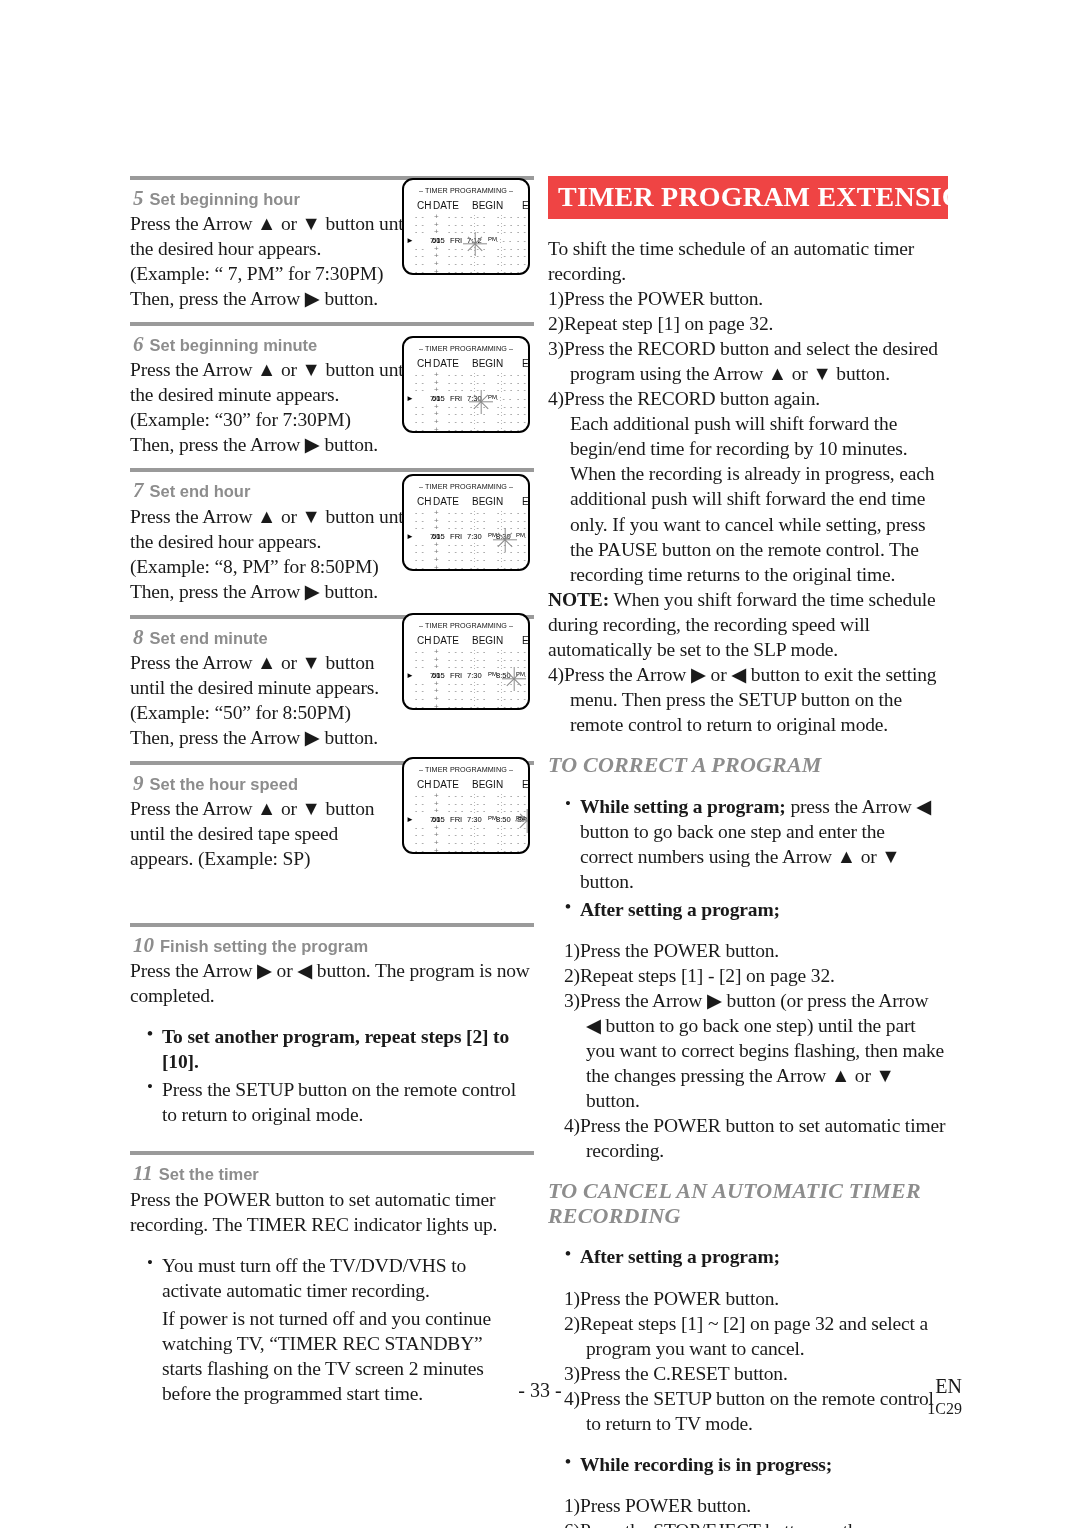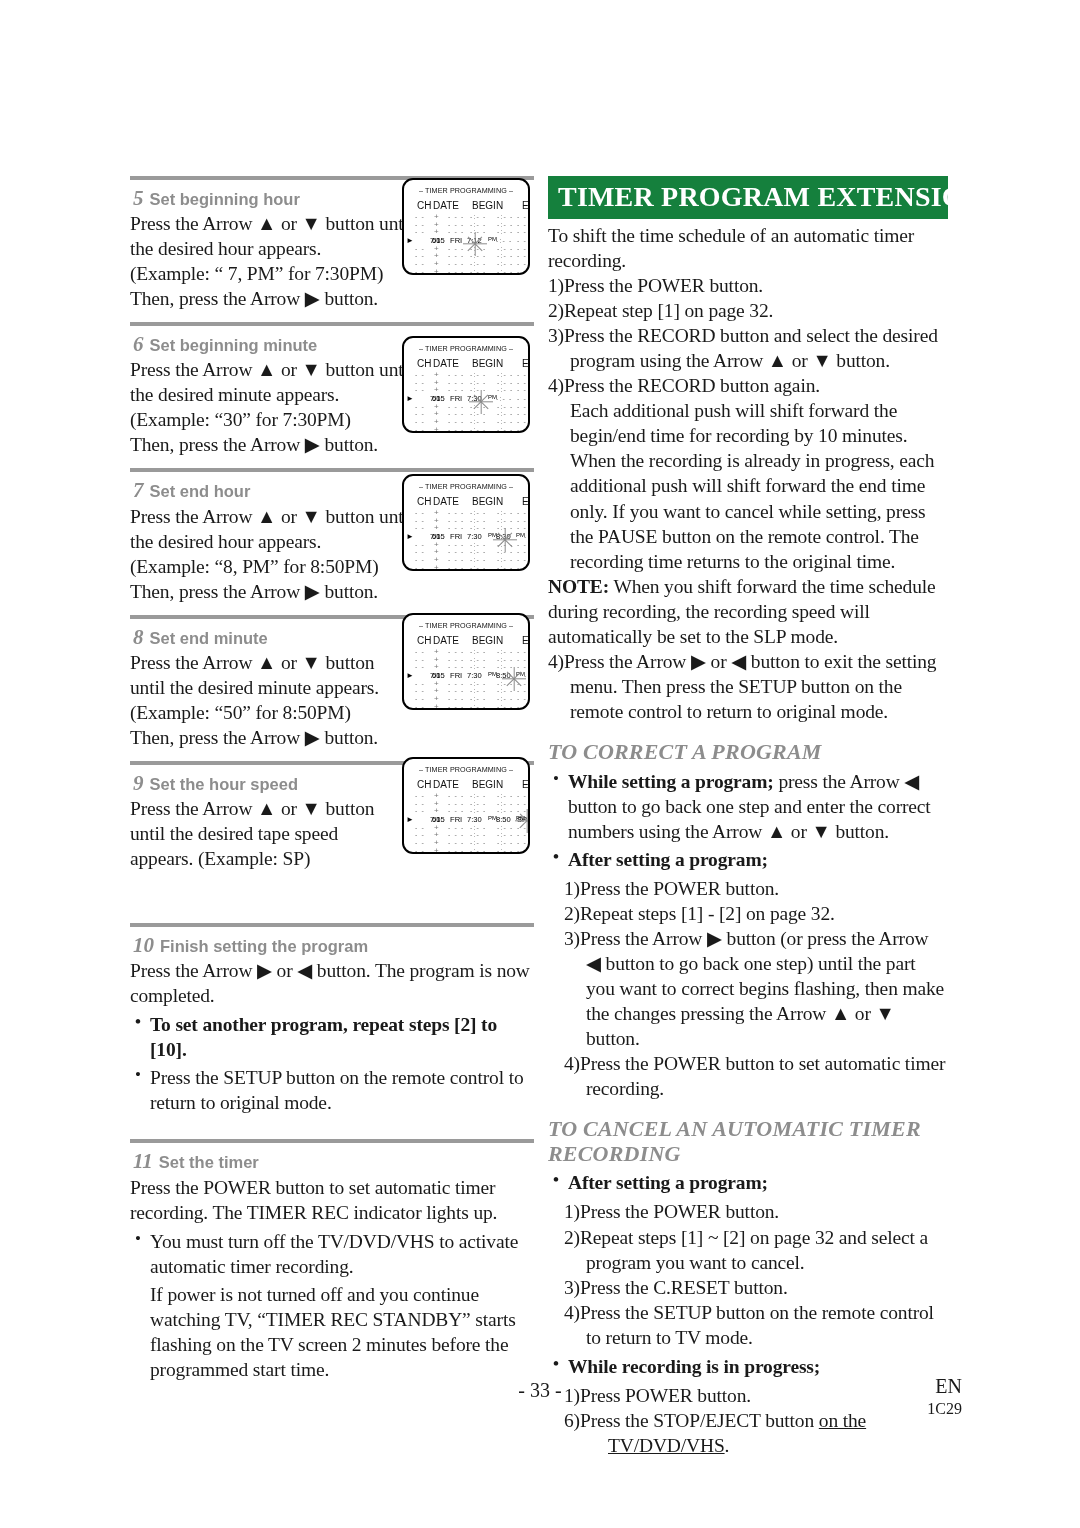--- a/index.html
+++ b/index.html
@@ -31,21 +31,21 @@
     font-family:"Liberation Sans", sans-serif;
     font-weight:bold; font-size:16.5px; color:#8d8d8d;
     margin-left:6px;
   }
   .body-txt {
     font-family:"Liberation Serif", serif;
     font-size:19.5px; line-height:1.285; margin:0;
     letter-spacing:-0.15px;
   }
 
-  .bullets { margin:4px; padding:0; list-style:none; }
+  .bullets { margin:16px; padding:0; list-style:none; }
   .bullets li {
     font-family:"Liberation Serif", serif;
     font-size:19.5px; line-height:1.285;
     position:relative; padding-left:16px; margin-top:3px;
     letter-spacing:-0.15px;
   }
   .bullets li::before {
     content:"\2022"; position:absolute; left:1px; top:-1px; font-size:17px;
   }
   .bullets li.nobul { padding-left:16px; }
@@ -119,26 +119,26 @@
   .flash::after { transform:translate(-50%,-50%) rotate(90deg); }
   .flash i, .flash em {
     content:""; position:absolute; left:50%; top:50%;
     width:20px; height:1.4px; background:#8b8b8b; display:block;
   }
   .flash i  { transform:translate(-50%,-50%) rotate(45deg); }
   .flash em { transform:translate(-50%,-50%) rotate(-45deg); }
 
   
   .title-bar {
-    background:#15803d; color:#ffffff;
+    background:#ef4444; color:#ffffff;
     font-family:"Liberation Serif", serif;
     font-weight:bold; font-size:28px;
     padding:5px 8px 6px 10px;
     letter-spacing:0.2px; white-space:nowrap;
-    margin-bottom:4px;
+    margin-bottom:17px;
   }
   .sec-head {
     font-family:"Liberation Serif", serif;
     font-weight:bold; font-style:italic;
     font-size:22px; color:#8d8d8d;
     margin:16px 0 4px 0; line-height:1.12;
     letter-spacing:0.2px;
   }
   ol.numlist { margin:0; padding:0; list-style:none; }
   ol.numlist li {

